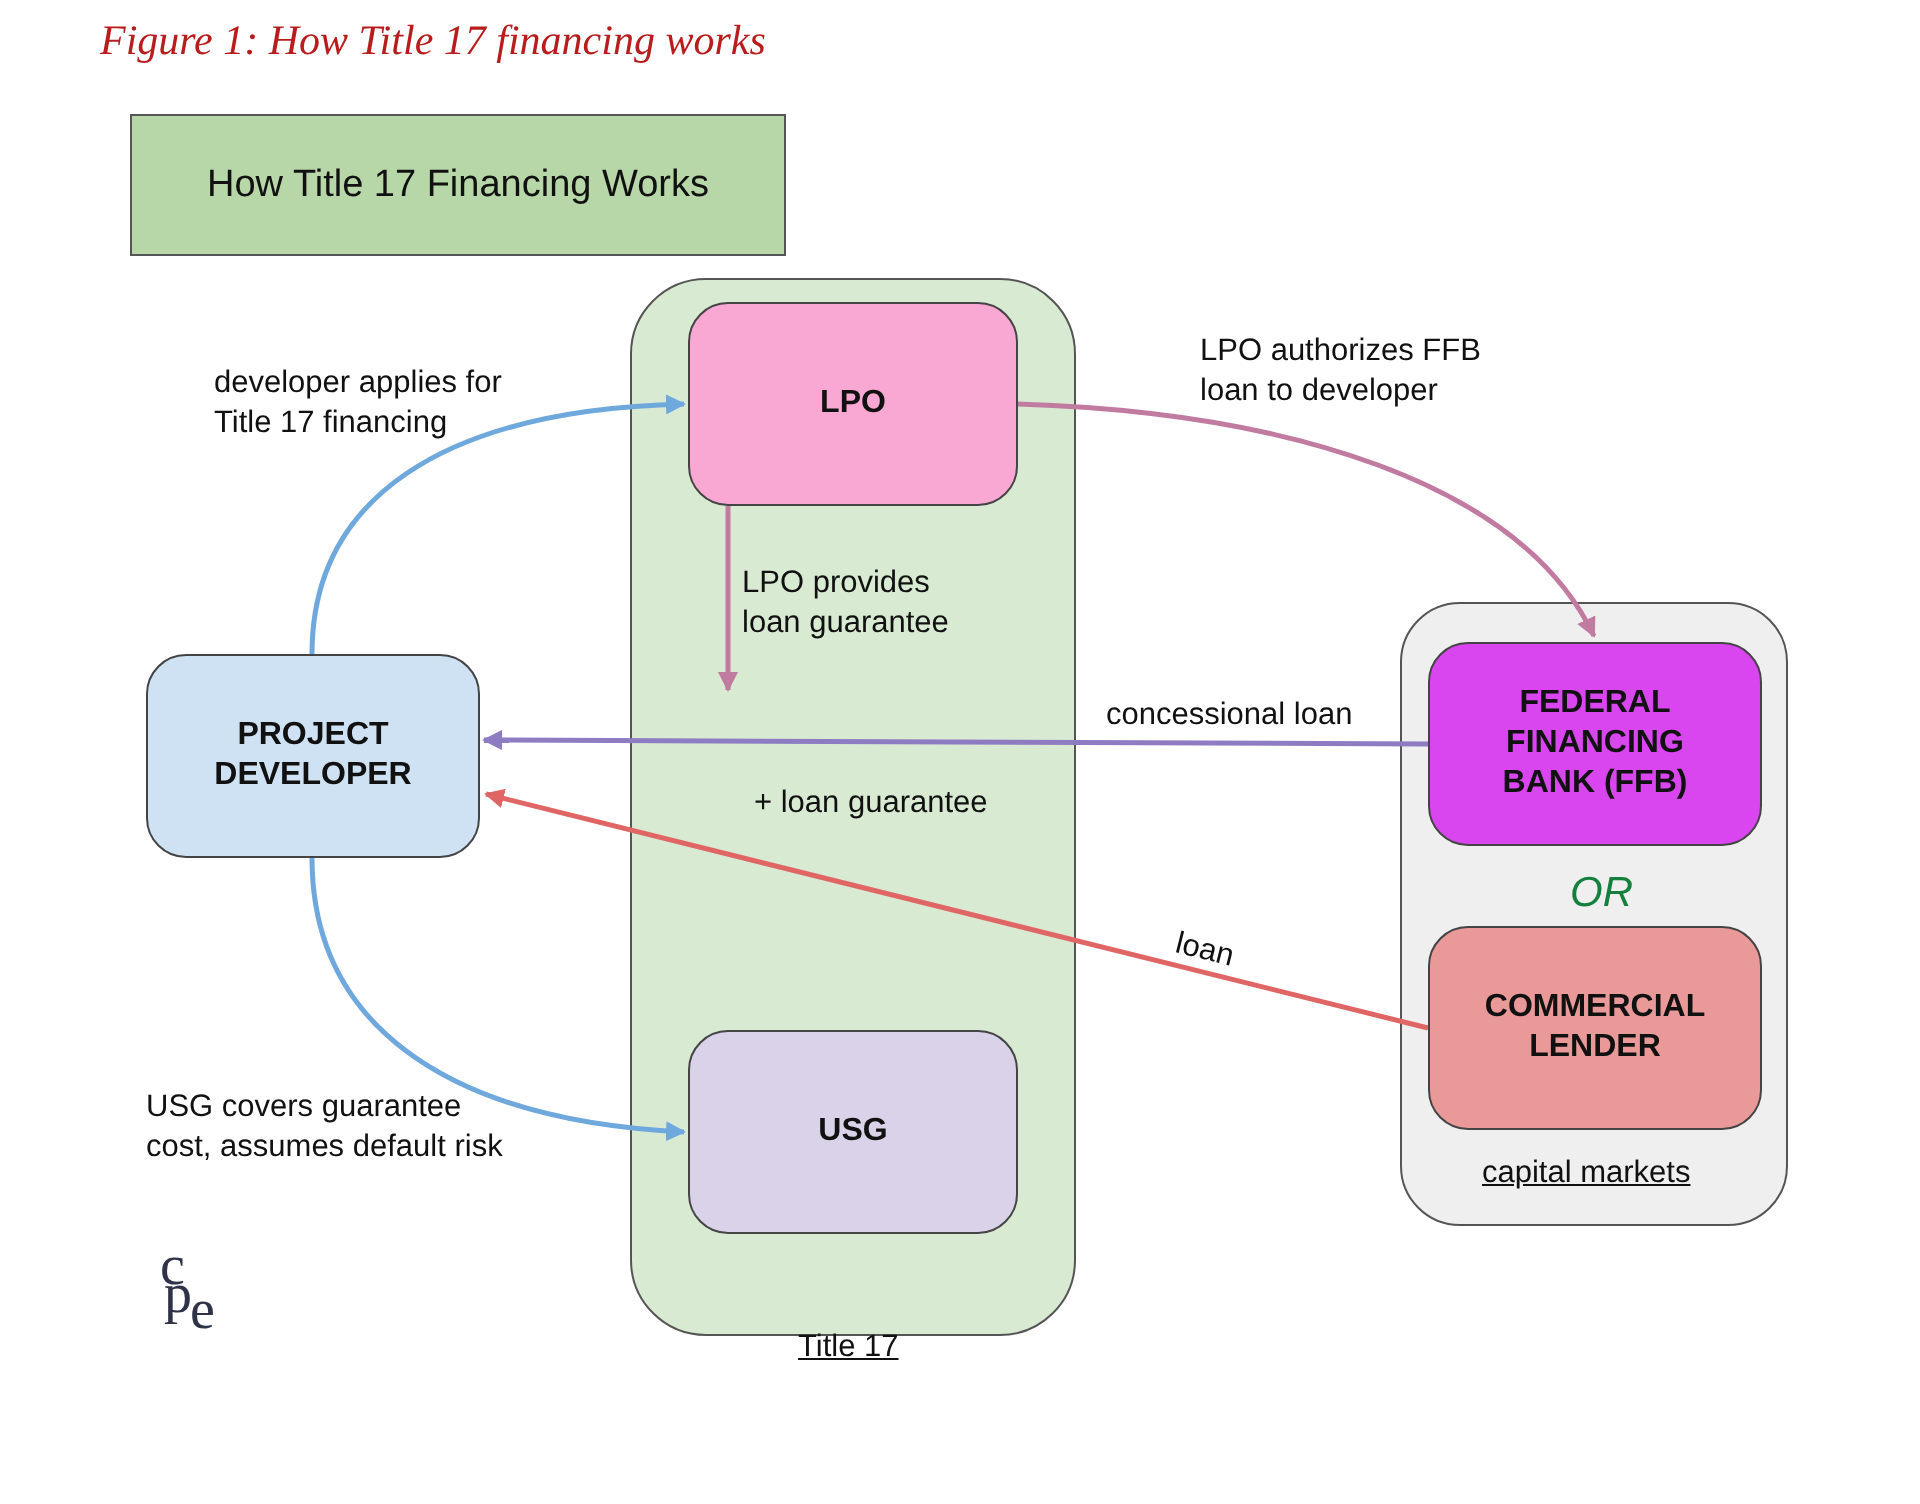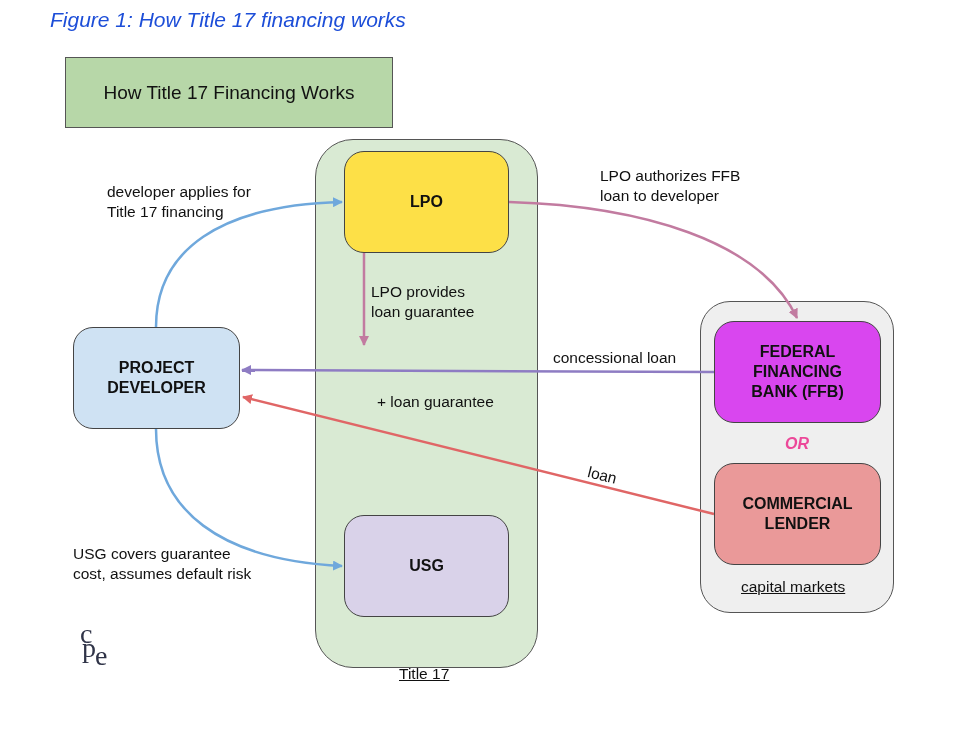--- a/index.html
+++ b/index.html
@@ -1,31 +1,31 @@
 <!DOCTYPE html>
 <html><head>
 <meta charset="utf-8">
 <style>
   html, body { margin: 0; padding: 0; background: #ffffff; }
   body { width: 960px; height: 752px; position: relative; overflow: hidden; font-family: "Liberation Sans", sans-serif; color: #111; }
   .abs { position: absolute; }
-  .fig-caption { left: 50px; top: 8px; font-family: Liberation Sans, sans-serif; font-style: italic; font-size: 21px; color: #1d4ed8; white-space: nowrap; }
+  .fig-caption { left: 50px; top: 8px; font-family: Liberation Serif, serif; font-style: italic; font-size: 21px; color: #b91c1c; white-space: nowrap; }
   .title-box { left: 65px; top: 57px; width: 328px; height: 71px; background: #b7d7a8; border: 1px solid #555; box-sizing: border-box; display: flex; align-items: center; justify-content: center; font-size: 19px; color: #111; }
   .group { box-sizing: border-box; border: 1.5px solid #555; border-radius: 38px; }
   .title17-group { left: 315px; top: 139px; width: 223px; height: 529px; background: #d9ead3; }
   .capital-group { left: 700px; top: 301px; width: 194px; height: 312px; background: #efefef; border-radius: 30px; }
   .node { box-sizing: border-box; border: 1.5px solid #444; border-radius: 20px; display: flex; align-items: center; justify-content: center; text-align: center; font-weight: bold; font-size: 16px; line-height: 20px; color: #111; }
-  .lpo { left: 344px; top: 151px; width: 165px; height: 102px; background: #fde047; }
+  .lpo { left: 344px; top: 151px; width: 165px; height: 102px; background: #f9a8d4; }
   .usg { left: 344px; top: 515px; width: 165px; height: 102px; background: #d9d2e9; }
   .dev { left: 73px; top: 327px; width: 167px; height: 102px; background: #cfe2f3; }
   .ffb { left: 714px; top: 321px; width: 167px; height: 102px; background: #d946ef; }
   .cl  { left: 714px; top: 463px; width: 167px; height: 102px; background: #ea9999; }
   .label { font-size: 15.5px; line-height: 20px; color: #111; white-space: pre; }
   .group-label { text-decoration: underline; font-size: 15.5px; color: #111; white-space: nowrap; }
-  .or-label { font-weight: bold; font-style: italic; font-size: 16px; color: #ec4899; }
+  .or-label { font-weight: normal; font-style: italic; font-size: 21px; color: #15803d; }
   svg.edges { position: absolute; left: 0; top: 0; width: 960px; height: 752px; pointer-events: none; }
   .logo { left: 78px; top: 620px; width: 44px; height: 50px; font-family: "Liberation Serif", serif; color: #2f3347; }
   .logo span { position: absolute; font-size: 28px; line-height: 28px; }
 </style>
 </head>
 <body>
 
 <div class="abs fig-caption">Figure 1: How Title 17 financing works</div>
 
 <div class="abs title-box">How Title 17 Financing Works</div>

